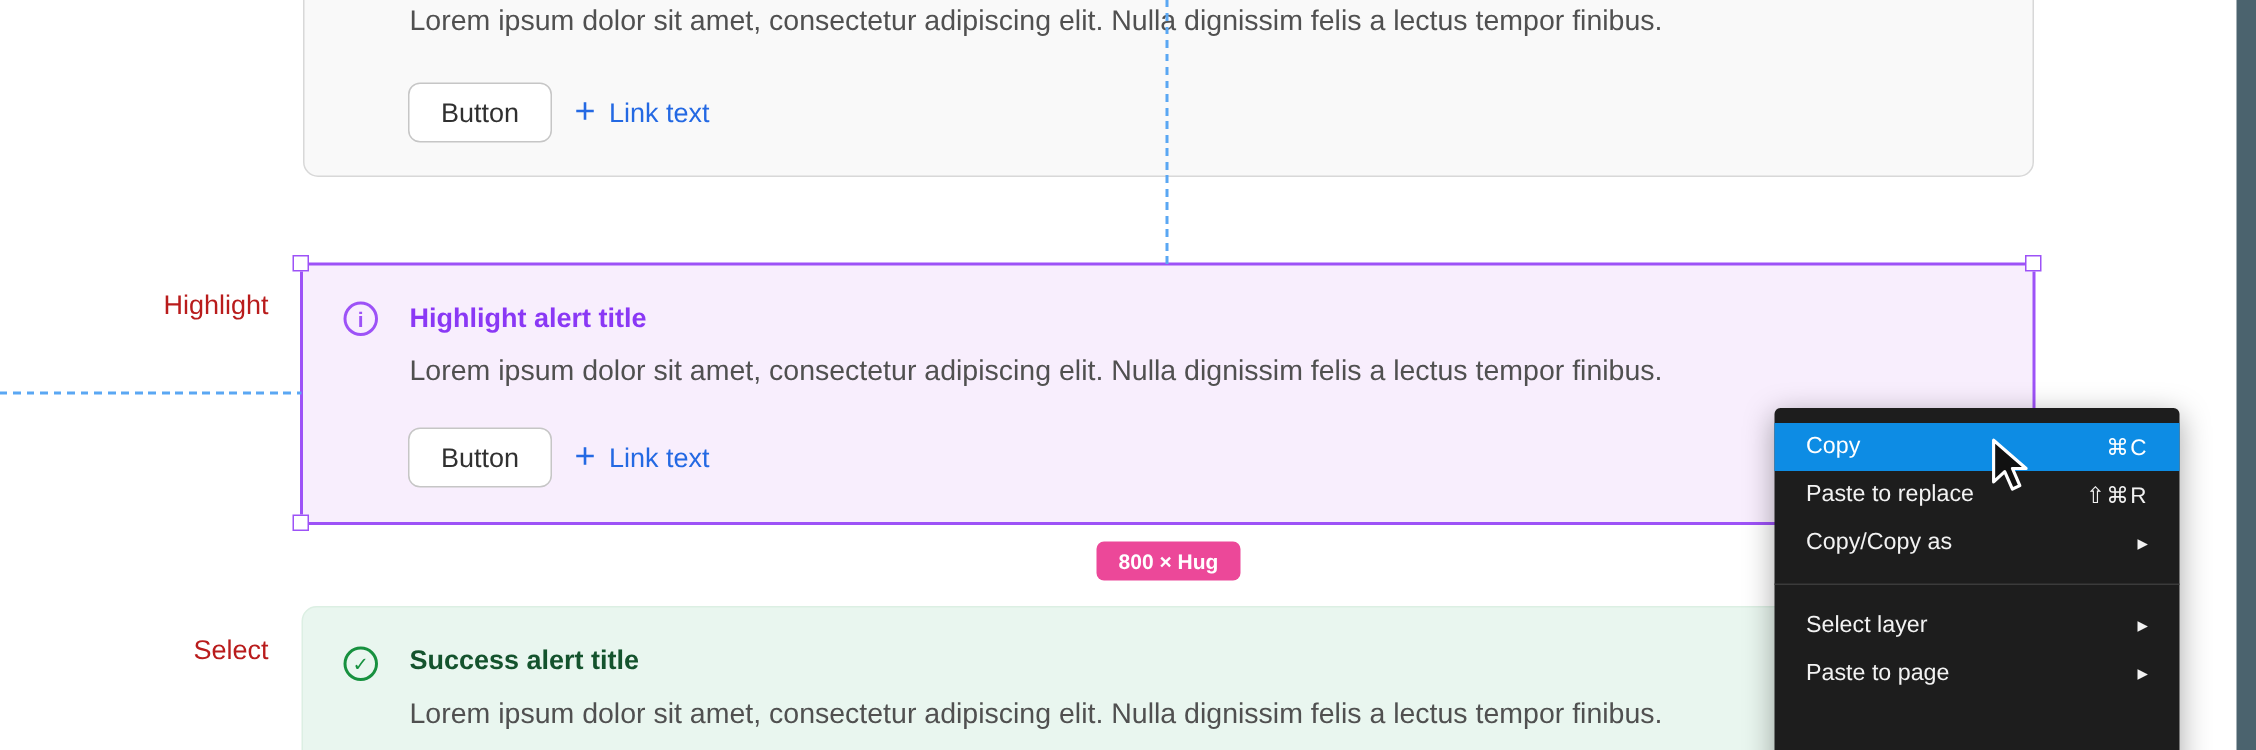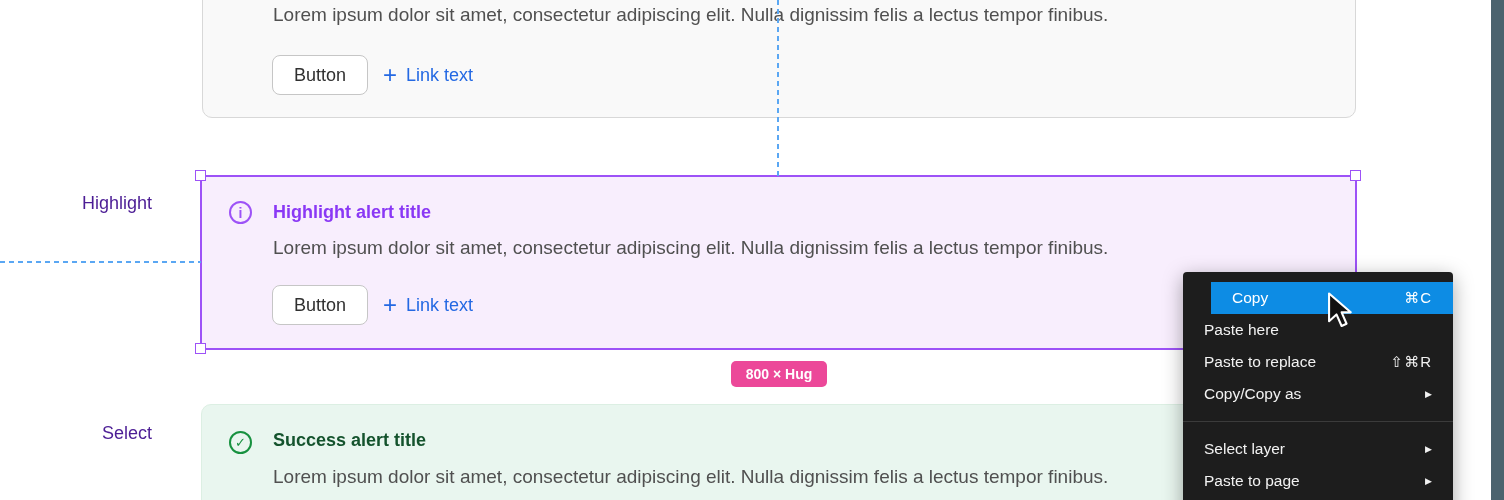--- a/index.html
+++ b/index.html
@@ -9,21 +9,21 @@
     font-family:"Liberation Sans","DejaVu Sans",sans-serif;
   }
   
   .card{position:absolute;box-sizing:border-box;border-radius:10px;}
   .card-default{left:202px;top:-64px;width:1154px;height:182px;background:#f9f9f9;border:1px solid #d8d8d8;z-index:1;}
   .card-highlight{left:200px;top:175px;width:1157px;height:175px;background:#f8eefd;border:2px solid #9d52f7;border-radius:3px;z-index:1;}
   .card-success{left:201px;top:404px;width:1155px;height:130px;background:#e9f6ef;border:1px solid #dcefe3;z-index:1;}
   
   .body-text{position:absolute;font-size:19px;line-height:24px;color:#505050;white-space:nowrap;z-index:2;}
   .alert-title{position:absolute;font-size:18px;font-weight:700;white-space:nowrap;z-index:2;}
-  .side-label{position:absolute;width:152px;text-align:right;font-size:18px;color:#4c1d95;z-index:2;}
+  .side-label{position:absolute;width:152px;text-align:right;font-size:18px;color:#b91c1c;z-index:2;padding-left:27px;}
   
   .ui-button{
     position:absolute;width:96px;height:40px;box-sizing:border-box;
     background:#ffffff;border:1px solid #c6c6c6;border-radius:8px;
     font-family:inherit;font-size:18px;color:#303030;z-index:2;
     display:flex;align-items:center;justify-content:center;padding:0;cursor:default;
   }
   .link-row{position:absolute;display:flex;align-items:center;gap:9px;color:#2469e3;z-index:2;}
   .link-plus{font-size:24px;line-height:24px;font-weight:400;}
   .link-label{font-size:18px;font-weight:500;}
@@ -53,21 +53,21 @@
   
   .menu{
     position:absolute;left:1183px;top:272px;width:270px;height:280px;box-sizing:border-box;
     background:#1d1d1d;border-radius:4px;padding:10px 0 12px 0;z-index:10;
     box-shadow:0 5px 20px rgba(0,0,0,.35);
   }
   .menu-row{
     height:32px;display:flex;align-items:center;justify-content:space-between;
     padding:0 21px;font-size:15.5px;color:#f2f2f2;white-space:nowrap;cursor:default;
   }
-  .menu-row.highlighted{background:#0d8ce4;color:#ffffff;margin-left:28px;}
+  .menu-row.highlighted{background:#0d8ce4;color:#ffffff;}
   .shortcut{font-size:15px;letter-spacing:1px;}
   .submenu-arrow{font-size:9px;line-height:1;}
   .menu-divider{height:1px;background:#3b3b3b;margin:11px 0;}
   
   .cursor{position:absolute;left:1327px;top:292px;z-index:20;}
   .right-strip{position:absolute;left:1491px;top:0;width:13px;height:500px;background:#4b636e;z-index:30;}
 </style>
 </head>
 <body>
 
@@ -117,23 +117,20 @@
   </div>
   <div class="alert-title" style="left:273px;top:430px;color:#14532d;text-align:right;">Success alert title</div>
   <div class="body-text" style="left:273px;top:465px;">Lorem ipsum dolor sit amet, consectetur adipiscing elit. Nulla dignissim felis a lectus tempor finibus.</div>
 
   <div class="menu">
     <div class="menu-row highlighted">
       <span>Copy</span>
       <span class="shortcut">⌘C</span>
     </div>
     <div class="menu-row">
-      <span>Paste here</span>
-    </div>
-    <div class="menu-row">
       <span>Paste to replace</span>
       <span class="shortcut">⇧⌘R</span>
     </div>
     <div class="menu-row">
       <span>Copy/Copy as</span>
       <span class="submenu-arrow">▶</span>
     </div>
     <div class="menu-divider"></div>
     <div class="menu-row">
       <span>Select layer</span>

